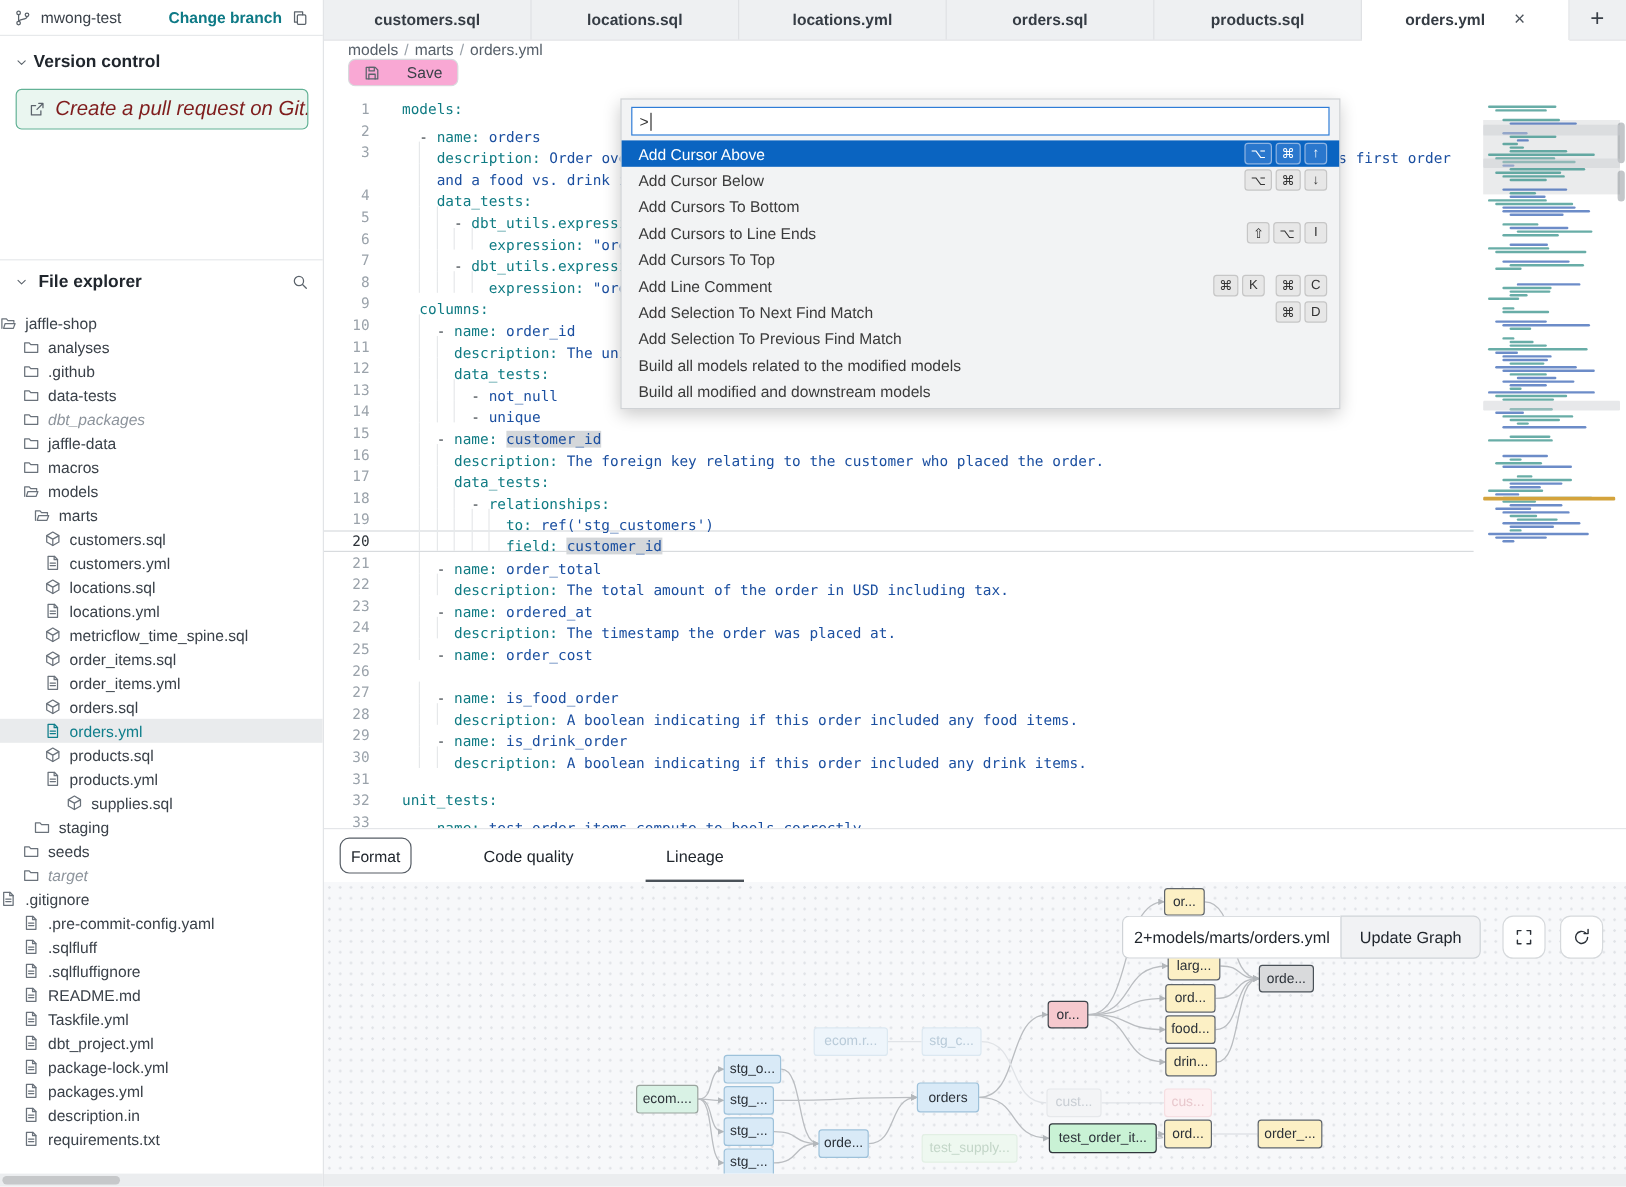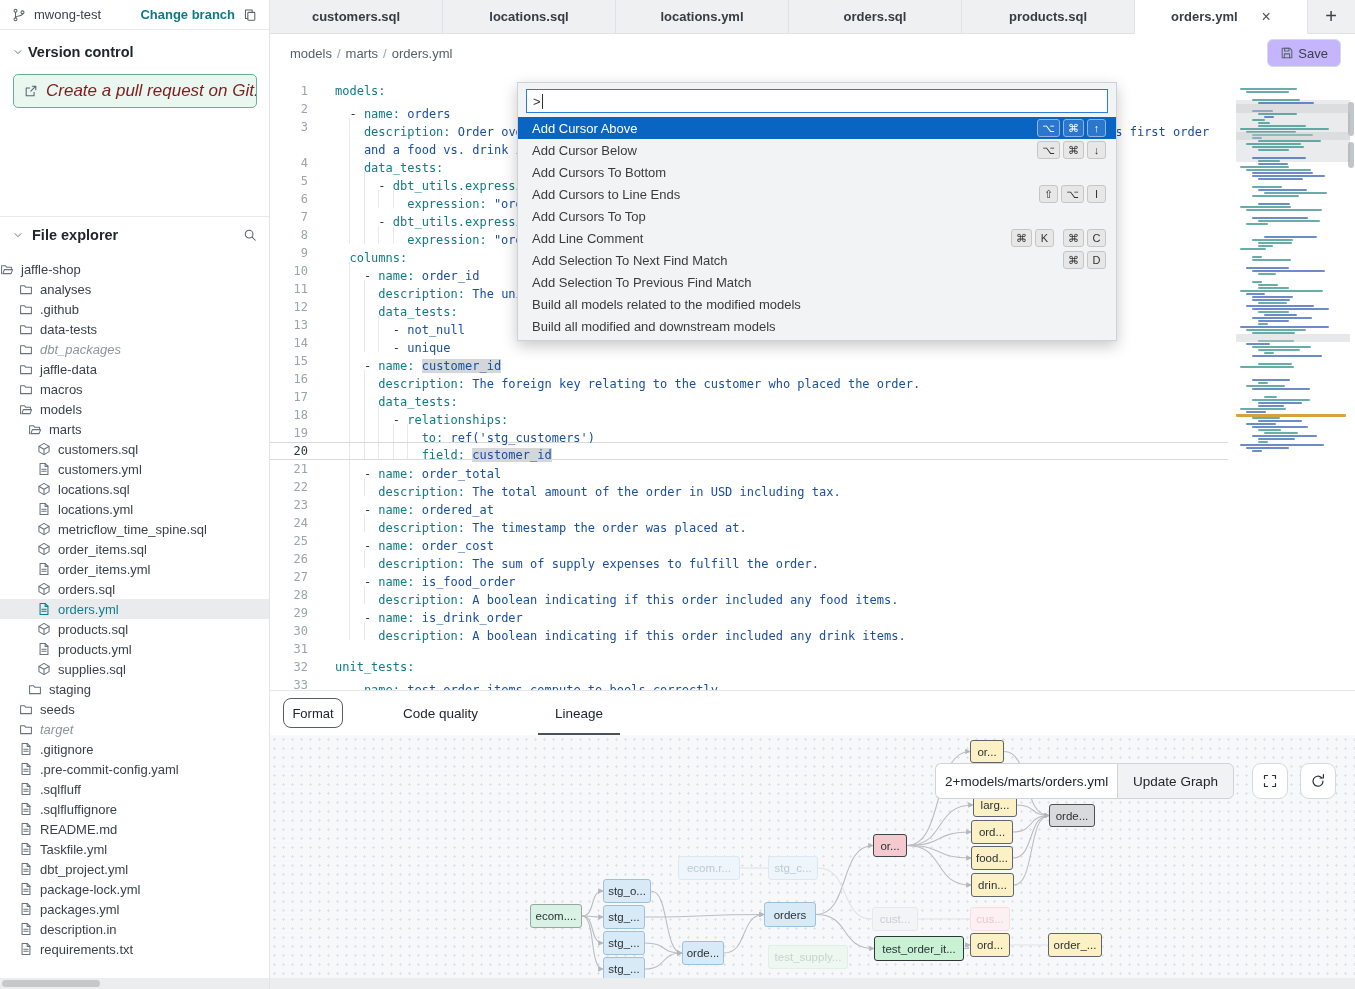--- a/index.html
+++ b/index.html
@@ -43,25 +43,25 @@
   #main { flex:1; display:flex; flex-direction:column; position:relative; }
 
   #tabbar { height:34px; background:#eef0f2; display:flex; border-bottom:1px solid #e0e2e5; }
   .tab { width:173px; display:flex; align-items:center; justify-content:center; gap:10px;
     font-size:13px; font-weight:700; color:#353c44; border-right:1px solid #dfe1e4; cursor:pointer; }
   .tab.active { background:#fff; border-bottom:1px solid #fff; margin-bottom:-1px; position:relative; }
   .tab .close { font-size:16px; font-weight:400; color:#4b525a; margin-left:14px; cursor:pointer; }
   .tab-plus { width:46px; display:flex; align-items:center; justify-content:center;
     font-size:20px; font-weight:400; color:#3a4149; cursor:pointer; }
 
-  #crumbbar { height:38px; background:#fff; display:flex; align-items:center; padding:0 14px 0 20px; }
+  #crumbbar { height:38px; background:#fff; display:flex; align-items:flex-start; padding:0 14px 0 20px;flex-direction:column; }
   #breadcrumb { font-size:13px; color:#57606a; flex:1; }
   #breadcrumb .sep { color:#99a1a9; padding:0 5px; }
-  #save-btn { display:flex; align-items:center; gap:4px; height:28px; padding:0 12px;
-    border:1px solid #d7dadd; border-radius:6px; background:#c4b5fd; font-size:13px;
+  #save-btn { display:flex; align-items:center; gap:22px; height:28px; padding:0 12px;
+    border:1px solid #d7dadd; border-radius:6px; background:#f9a8d4; font-size:13px;
     color:#3a4149; cursor:pointer; font-family:inherit; }
 
   #editor { flex:1; position:relative; background:#fff; overflow:hidden;
     font-family:"DejaVu Sans Mono", monospace; font-size:12px; }
   #code-lines { position:absolute; left:0; top:10px; width:958px; }
   .cl-row { display:flex; height:18px; line-height:18px; white-space:pre; }
   .cl-row.cur { border-top:1px solid #d8dbde; border-bottom:1px solid #d8dbde;
     height:18px; line-height:16px; }
   .gutter { width:38px; flex:none; text-align:right; color:#9ba3ab; }
   .gutter.cur-n { color:#2f353b; }
@@ -378,21 +378,21 @@
           </div>
           <div class="tree-row" style="padding-left: 37px;">
             <span class="icn">
               <svg width="14" height="14" viewBox="0 0 16 16" fill="none" stroke="currentColor" stroke-width="1.2" stroke-linecap="round" stroke-linejoin="round">
                 <path d="M3.5 1.8h6l3 3v9.4h-9z"></path>
                 <path d="M9.3 1.8v3.2h3.2M5.5 8.2h5M5.5 10.6h5"></path>
               </svg>
             </span>
             <span>products.yml</span>
           </div>
-          <div class="tree-row" style="padding-left: 37px;">
+          <div class="tree-row" style="padding-left: 37px; margin-left: 18px;">
             <span class="icn">
               <svg width="14" height="14" viewBox="0 0 16 16" fill="none" stroke="currentColor" stroke-width="1.2" stroke-linecap="round" stroke-linejoin="round">
                 <path d="M8 1.6 13.8 5v6L8 14.4 2.2 11V5z"></path>
                 <path d="M2.4 5.2 8 8.3l5.6-3.1M8 8.3v6"></path>
               </svg>
             </span>
             <span>supplies.sql</span>
           </div>
           <div class="tree-row" style="padding-left: 28px;">
             <span class="icn">
@@ -411,21 +411,21 @@
             <span>seeds</span>
           </div>
           <div class="tree-row muted" style="padding-left: 19px;">
             <span class="icn">
               <svg width="14" height="14" viewBox="0 0 16 16" fill="none" stroke="currentColor" stroke-width="1.2" stroke-linecap="round" stroke-linejoin="round">
                 <path d="M1.8 13.3V4.2h4.3l1.5 1.7h6.6v7.4z"></path>
               </svg>
             </span>
             <span>target</span>
           </div>
-          <div class="tree-row" style="padding-left: 19px;">
+          <div class="tree-row" style="">
             <span class="icn">
               <svg width="14" height="14" viewBox="0 0 16 16" fill="none" stroke="currentColor" stroke-width="1.2" stroke-linecap="round" stroke-linejoin="round">
                 <path d="M3.5 1.8h6l3 3v9.4h-9z"></path>
                 <path d="M9.3 1.8v3.2h3.2M5.5 8.2h5M5.5 10.6h5"></path>
               </svg>
             </span>
             <span>.gitignore</span>
           </div>
           <div class="tree-row" style="padding-left: 19px;">
             <span class="icn">
@@ -583,21 +583,21 @@
           <div class="cl-row"><span class="gutter">16</span><span class="code"><span class="ind"></span><span class="ind g"></span><span class="ind g"></span><span class="tk">description:</span><span class="tv"> The foreign key relating to the customer who placed the order.</span></span></div>
           <div class="cl-row"><span class="gutter">17</span><span class="code"><span class="ind"></span><span class="ind g"></span><span class="ind g"></span><span class="tk">data_tests:</span></span></div>
           <div class="cl-row"><span class="gutter">18</span><span class="code"><span class="ind"></span><span class="ind g"></span><span class="ind g"></span><span class="ind g"></span><span class="tp">- </span><span class="tk">relationships:</span></span></div>
           <div class="cl-row"><span class="gutter">19</span><span class="code"><span class="ind"></span><span class="ind g"></span><span class="ind g"></span><span class="ind g"></span><span class="ind g"></span><span class="ind g"></span><span class="tk">to:</span><span class="tv"> ref('stg_customers')</span></span></div>
           <div class="cl-row cur"><span class="gutter cur-n">20</span><span class="code"><span class="ind"></span><span class="ind g"></span><span class="ind g"></span><span class="ind g"></span><span class="ind g"></span><span class="ind g"></span><span class="tk">field:</span><span class="tv"> </span><span class="tsel">customer_id</span></span></div>
           <div class="cl-row"><span class="gutter">21</span><span class="code"><span class="ind"></span><span class="ind g"></span><span class="tp">- </span><span class="tk">name:</span><span class="tv"> order_total</span></span></div>
           <div class="cl-row"><span class="gutter">22</span><span class="code"><span class="ind"></span><span class="ind g"></span><span class="ind g"></span><span class="tk">description:</span><span class="tv"> The total amount of the order in USD including tax.</span></span></div>
           <div class="cl-row"><span class="gutter">23</span><span class="code"><span class="ind"></span><span class="ind g"></span><span class="tp">- </span><span class="tk">name:</span><span class="tv"> ordered_at</span></span></div>
           <div class="cl-row"><span class="gutter">24</span><span class="code"><span class="ind"></span><span class="ind g"></span><span class="ind g"></span><span class="tk">description:</span><span class="tv"> The timestamp the order was placed at.</span></span></div>
           <div class="cl-row"><span class="gutter">25</span><span class="code"><span class="ind"></span><span class="ind g"></span><span class="tp">- </span><span class="tk">name:</span><span class="tv"> order_cost</span></span></div>
-          <div class="cl-row"><span class="gutter">26</span><span class="code"><span class="ind"></span><span class="ind g"></span><span class="ind g"></span><span class="tk">description:</span><span class="tv"> The sum of supply expenses to fulfill the order.</span></span></div>
+          <div class="cl-row"><span class="gutter">26</span></div>
           <div class="cl-row"><span class="gutter">27</span><span class="code"><span class="ind"></span><span class="ind g"></span><span class="tp">- </span><span class="tk">name:</span><span class="tv"> is_food_order</span></span></div>
           <div class="cl-row"><span class="gutter">28</span><span class="code"><span class="ind"></span><span class="ind g"></span><span class="ind g"></span><span class="tk">description:</span><span class="tv"> A boolean indicating if this order included any food items.</span></span></div>
           <div class="cl-row"><span class="gutter">29</span><span class="code"><span class="ind"></span><span class="ind g"></span><span class="tp">- </span><span class="tk">name:</span><span class="tv"> is_drink_order</span></span></div>
           <div class="cl-row"><span class="gutter">30</span><span class="code"><span class="ind"></span><span class="ind g"></span><span class="ind g"></span><span class="tk">description:</span><span class="tv"> A boolean indicating if this order included any drink items.</span></span></div>
           <div class="cl-row"><span class="gutter">31</span><span class="code"></span></div>
           <div class="cl-row"><span class="gutter">32</span><span class="code"><span class="tk">unit_tests:</span></span></div>
           <div class="cl-row"><span class="gutter">33</span><span class="code"><span class="ind"></span><span class="tp">- </span><span class="tk">name:</span><span class="tv"> test_order_items_compute_to_bools_correctly</span></span></div>
         </div>
       <div id="minimap">
           <div id="mini-slider" style="top: 16px; height: 62px;"></div>

